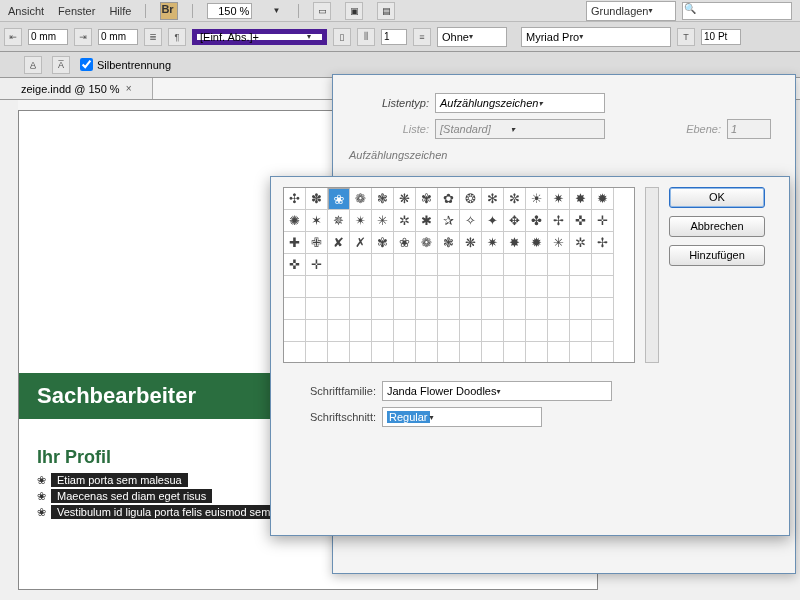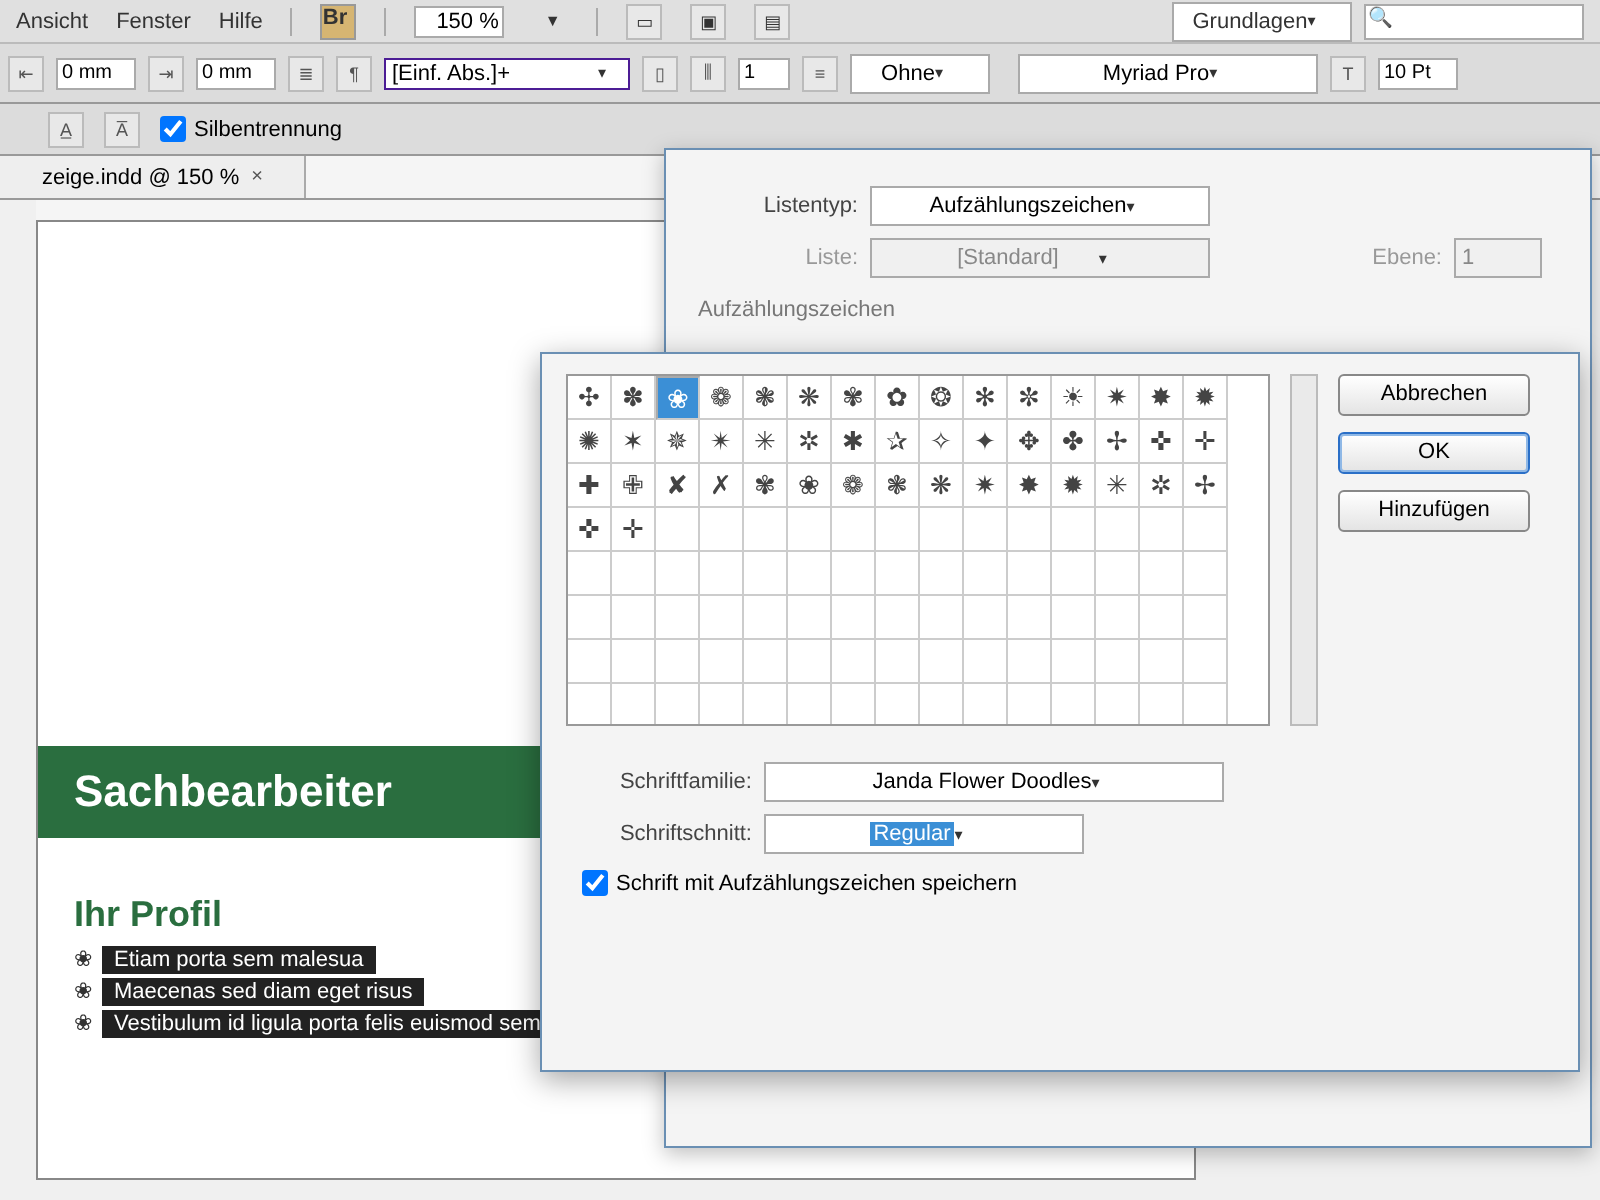--- a/index.html
+++ b/index.html
@@ -10,42 +10,42 @@
 .icon-box { width: 18px; height: 18px; background: #d6b572; border: 1px solid #999; display: inline-block; font-weight: bold; }
 .zoom-sel { display: flex; align-items: center; gap: 20px; }
 .zoom-sel input { width: 45px; height: 16px; border: 1px solid #aaa; text-align: right; padding-right: 2px; }
 .dropdown-arrow { width: 12px; font-size: 8px; color: #333; }
 .top-right { margin-left: auto; display: flex; align-items: center; gap: 6px; }
 .search-box { width: 110px; height: 18px; border: 1px solid #aaa; background: #fff; padding-left: 14px; position: relative; }
 .search-box::before { content: "🔍"; position: absolute; left: 1px; top: 0; font-size: 10px; color: #888; }
 .optbar { background: #dcdcdc; height: 30px; border-bottom: 1px solid #999; display: flex; align-items: center; padding: 0 4px; gap: 6px; }
 .optbar2 { background: #dcdcdc; height: 26px; border-bottom: 1px solid #999; display: flex; align-items: center; padding: 0 24px; gap: 10px; }
 .num-field { width: 40px; height: 16px; border: 1px solid #aaa; background: #fff; padding: 0 2px; font-size: 10px; }
-.style-sel { width: 123px; height: 16px; border: 1px solid #4c1d95; background: #fff; padding: 0 3px; font-size: 10px; display: flex; align-items: center; justify-content: space-between; }
+.style-sel { width: 135px; height: 16px; border: 5px solid #4c1d95; background: #fff; padding: 0 3px; font-size: 10px; display: flex; align-items: center; justify-content: space-between; }
 .ico { width: 18px; height: 18px; background: #e8e8e8; border: 1px solid #bbb; display: inline-flex; align-items: center; justify-content: center; font-size: 9px; color: #555; }
 .doctab { background: #f5f5f5; height: 22px; border-bottom: 1px solid #999; display: flex; align-items: center; }
 .doctab .tab { padding: 0 21px; height: 100%; display: flex; align-items: center; gap: 6px; background: #eee; border-right: 1px solid #aaa; font-size: 11px; }
 .tab .close { font-size: 10px; color: #555; }
 .canvas { position: relative; background: #f0f0f0; height: 500px; padding: 10px 0 0 18px; }
 .page { width: 580px; background: #fff; border: 1px solid #888; padding: 0; position: relative; min-height: 480px; }
 .ruler-h { position: absolute; top: 0; left: 18px; height: 14px; width: 580px; background: #f5f5f5; border-bottom: 1px solid #aaa; }
 .logo-area { text-align: center; margin-top: 120px; color: #2a6e3f; }
 .logo-circle { width: 60px; height: 60px; background: #2a6e3f; opacity: 0.2; border-radius: 50%; margin: 0 auto; }
 .logo-text { font-size: 15px; color: #2a6e3f; margin-top: 4px; }
 .green-band { background: #2a6e3f; color: #fff; font-size: 22px; font-weight: 600; padding: 10px 18px; margin-top: 40px; }
 .profil-h { color: #2a6e3f; font-size: 18px; font-weight: 600; margin: 28px 0 4px 18px; }
 .bullet-list { margin-left: 18px; }
 .bullet-list .row { background: #222; color: #fff; padding: 1px 6px; margin: 1px 0; display: inline-block; }
 .bullet-fl { display: inline-block; width: 14px; color: #333; }
 .dialog1 { position: absolute; top: 74px; left: 332px; width: 464px; height: 500px; background: #f4f4f4; border: 1px solid #6a8fb3; box-shadow: 0 3px 10px rgba(0,0,0,0.25); }
 .dlg-title { background: linear-gradient(#fdfdfd,#e4e4e4); height: 24px; border-bottom: 1px solid #bbb; padding: 4px 8px; font-size: 12px; color: #333; }
-.dlg-body { padding: 12px 16px; }
+.dlg-body { padding: 12px 16px; font-style: italic; }
 .form-row { display: flex; align-items: center; gap: 6px; margin: 6px 0; }
 .form-row label { width: 80px; text-align: right; color: #444; }
-.sel { border: 1px solid #aaa; background: #fff; height: 20px; display: flex; align-items: center; justify-content: center; padding: 0 4px; font-size: 11px; }
+.sel { border: 1px solid #aaa; background: #fff; height: 20px; display: flex; align-items: center; justify-content: flex-start; padding: 0 4px; font-size: 11px; }
 .sel.disabled { background: #f0f0f0; color: #888; gap: 20px; }
 .spin { width: 44px; height: 20px; border: 1px solid #aaa; background: #f0f0f0; display: flex; align-items: center; padding: 0 3px; color: #888; }
 .dialog2 { position: absolute; top: 176px; left: 270px; width: 520px; height: 360px; background: #f4f4f4; border: 1px solid #6a8fb3; box-shadow: 0 4px 14px rgba(0,0,0,0.35); }
 .glyph-area { display: flex; gap: 10px; padding: 10px 12px; }
 .glyph-grid { width: 352px; height: 176px; border: 1px solid #999; background: #fff; display: flex; flex-wrap: wrap; overflow: hidden; }
 .glyph-cell { width: 22px; height: 22px; border-right: 1px solid #ccc; border-bottom: 1px solid #ccc; display: flex; align-items: center; justify-content: center; font-size: 13px; color: #444; }
 .glyph-cell.sel { background: #3b8fd6; color: #fff; }
 .scroll { width: 14px; height: 176px; background: #eaeaea; border: 1px solid #bbb; }
 .btn { display: block; width: 96px; height: 21px; text-align: center; line-height: 19px; border: 1px solid #888; border-radius: 3px; background: linear-gradient(#fff,#e4e4e4); margin-bottom: 8px; font-size: 11px; }
 .btn.default { border: 1px solid #2a6fc7; box-shadow: 0 0 0 1px #8fb8e6 inset; }
@@ -285,38 +285,34 @@
         <div class="glyph-cell"></div>
         <div class="glyph-cell"></div>
         <div class="glyph-cell"></div>
         <div class="glyph-cell"></div>
         <div class="glyph-cell"></div>
         <div class="glyph-cell"></div>
         <div class="glyph-cell"></div>
       </div>
     <div class="scroll"></div>
     <div>
+      <div class="btn default">OK</div>
       <div class="btn">Abbrechen</div>
-      <div class="btn default">OK</div>
       <div class="btn">Hinzufügen</div>
     </div>
   </div>
   <div class="lower-form">
     <div class="form-row">
       <label style="width:85px">Schriftfamilie:</label>
       <div class="sel" style="width:230px">
           <span>Janda Flower Doodles</span>
           <span class="dropdown-arrow">▾</span>
         </div>
     </div>
     <div class="form-row">
       <label style="width:85px">Schriftschnitt:</label>
       <div class="sel" style="width:160px">
           <span class="sel-hl">Regular</span>
           <span class="dropdown-arrow">▾</span>
         </div>
     </div>
-    <label class="cb">
-        <input type="checkbox" checked="" style="">
-        <span>Schrift mit Aufzählungszeichen speichern</span>
-      </label>
   </div>
 </div>
 
 </body></html>

